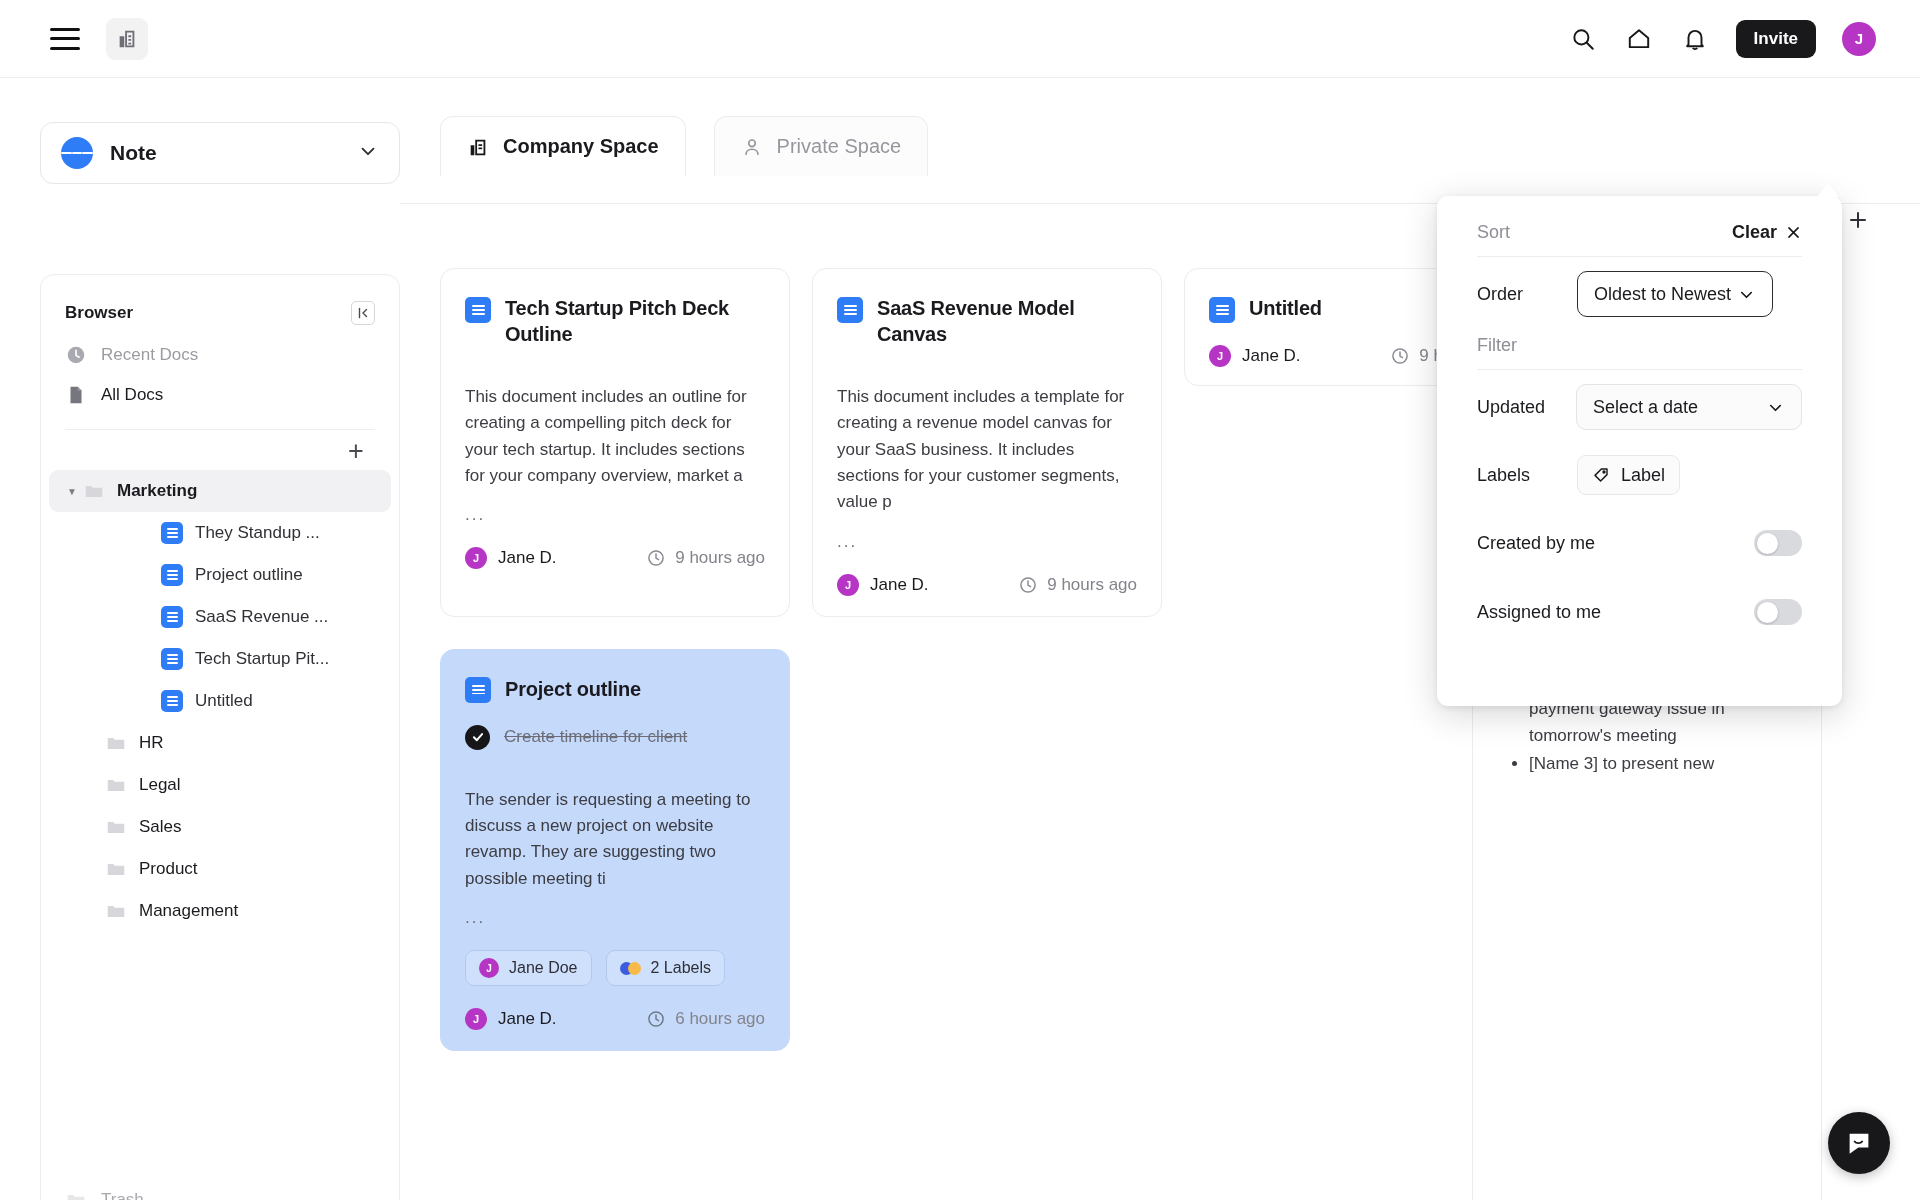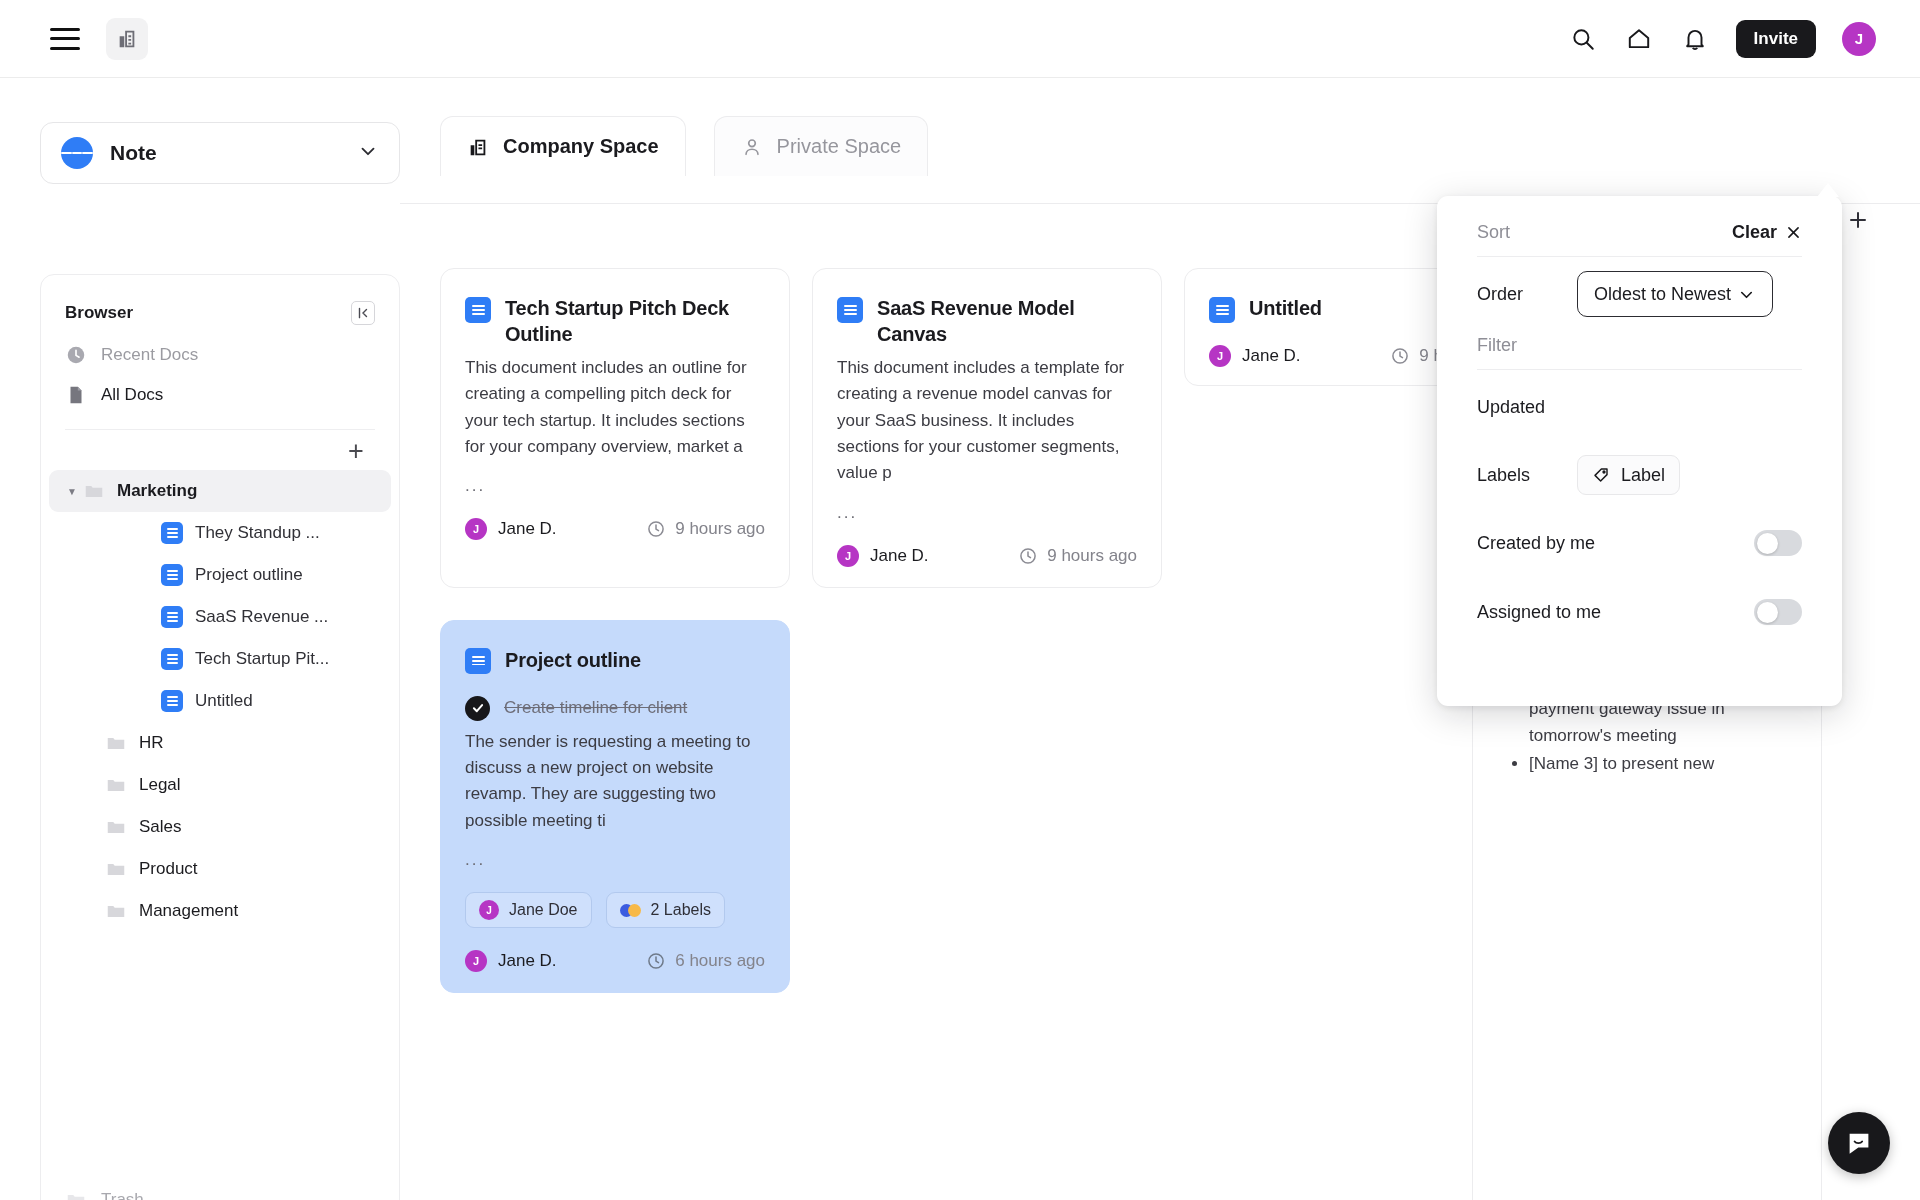--- a/index.html
+++ b/index.html
@@ -111,21 +111,21 @@
   
   .grid { position: absolute; left: 40px; top: 190px; width: 1410px; display: flex; flex-wrap: wrap; gap: 32px 22px; }
   .card {
     width: 350px; border: 1px solid #ececee; border-radius: 14px; background: #fff;
     padding: 26px 24px 20px 24px; cursor: pointer;
   }
   .card.selected { background: #c5dafb; border-color: #c5dafb; }
   .card.short { padding-bottom: 18px; }
   .card-head { display: flex; gap: 14px; align-items: flex-start; }
   .card-title { font-size: 20px; font-weight: 700; line-height: 1.3; letter-spacing: -0.2px; }
-  .card-body { margin-top: 8px; font-size: 17px; line-height: 1.55; color: #3c3c43; }
+  .card-body { margin-top: 37px; font-size: 17px; line-height: 1.55; color: #3c3c43; }
   .card-ellipsis { margin-top: 16px; font-size: 17px; color: #6c6c74; letter-spacing: 2px; }
   .card-foot { margin-top: 22px; display: flex; align-items: center; }
   .mini-av { width: 22px; height: 22px; border-radius: 50%; background: #b635c4; color: #fff;
     font-size: 11px; font-weight: 600; display: flex; align-items: center; justify-content: center; flex: none; }
   .foot-name { margin-left: 11px; font-size: 17px; }
   .foot-time { margin-left: auto; display: flex; align-items: center; gap: 9px; font-size: 17px; color: #83838b; }
 
   .todo-row { margin-top: 22px; display: flex; align-items: center; gap: 14px; }
   .check-circle { width: 25px; height: 25px; border-radius: 50%; background: #17171a;
     display: flex; align-items: center; justify-content: center; flex: none; }
@@ -563,20 +563,26 @@
     </div>
   </div>
 
   <div class="pp-headrow" style="margin-top:4px">
     <div class="pp-section">Filter</div>
   </div>
   <div class="pp-rule"></div>
 
   <div class="pp-row">
     <div class="pp-label">Updated</div>
+    <div class="pp-select light">
+      <span class="lbl">Select a date</span>
+      <svg width="19" height="19" viewBox="0 0 24 24" fill="none" stroke="#18181b" stroke-width="2.1" stroke-linecap="round" stroke-linejoin="round">
+          <path d="M6 9.5 12 15.5 18 9.5"></path>
+        </svg>
+    </div>
   </div>
 
   <div class="pp-row" style="min-height:62px">
     <div class="pp-label">Labels</div>
     <div class="pp-chip">
       <svg width="18" height="18" viewBox="0 0 24 24" fill="none" stroke="#18181b" stroke-width="1.9" stroke-linejoin="round">
           <path d="M4 12.5 12.5 4H20v7.5L11.5 20z"></path>
           <circle cx="16" cy="8" r="1.3" fill="#18181b"></circle>
         </svg>
       <span>Label</span>

